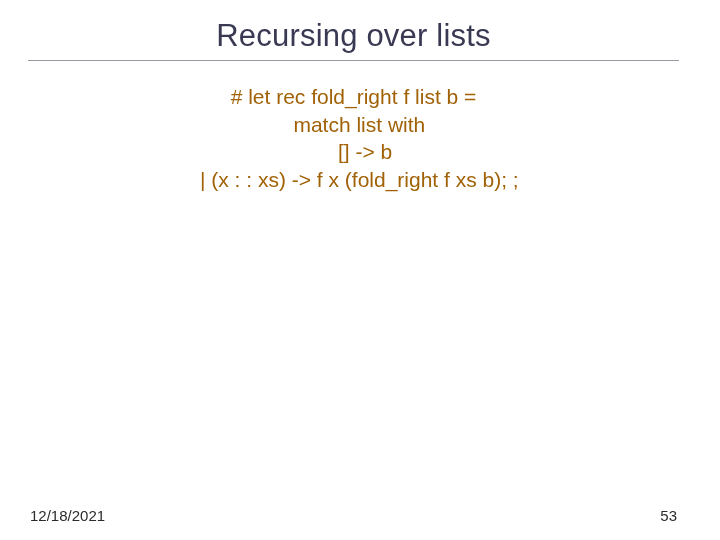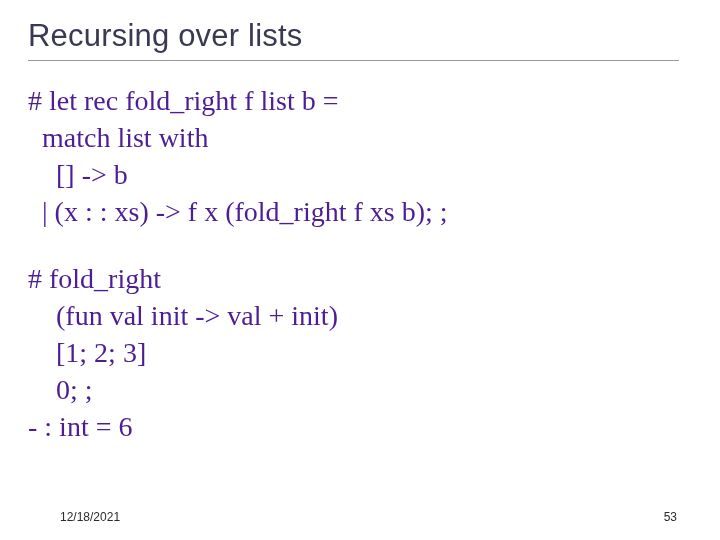--- a/index.html
+++ b/index.html
@@ -7,65 +7,60 @@
   body {
     background: #ffffff;
     font-family: Arial, Helvetica, sans-serif;
     position: relative;
   }
   .slide {
     width: 707px;
     height: 540px;
     padding: 18px 28px 28px 28px;
     position: relative;
+    text-align: center;
   }
   .title {
     font-size: 31px;
     color: #3a3953;
     font-weight: 400;
     margin-bottom: 6px;
     letter-spacing: 0.2px;
   }
   .rule {
     border: none;
     border-top: 1px solid #9a99a2;
     margin: 2px 0 22px 0;
   }
   .code-block {
-    font-family: Liberation Serif, serif;
-    font-size: 28px;
-    color: #4c1d95;
+    font-family: Liberation Sans, sans-serif;
+    font-size: 21px;
+    color: #a16207;
     white-space: pre;
     line-height: 1.32;
     margin-bottom: 30px;
   }
   .footer {
     position: absolute;
     bottom: 16px;
     left: 30px;
     right: 30px;
     display: flex;
     justify-content: space-between;
-    font-size: 12px;
+    font-size: 15px;
     color: #2b2b2b;
-    margin-left: 30px;
   }
 </style>
 </head>
 <body>
 
 <div class="slide">
   <div class="title">Recursing over lists</div>
   <hr class="rule">
   <div class="code-block"># let rec fold_right f list b =
   match list with
     [] -&gt; b
   | (x : : xs) -&gt; f x (fold_right f xs b); ;</div>
-  <div class="code-block"># fold_right
-    (fun val init -&gt; val + init)
-    [1; 2; 3]
-    0; ;
-- : int = 6</div>
   <div class="footer">
     <span>12/18/2021</span>
     <span>53</span>
   </div>
 </div>
 
 </body></html>

